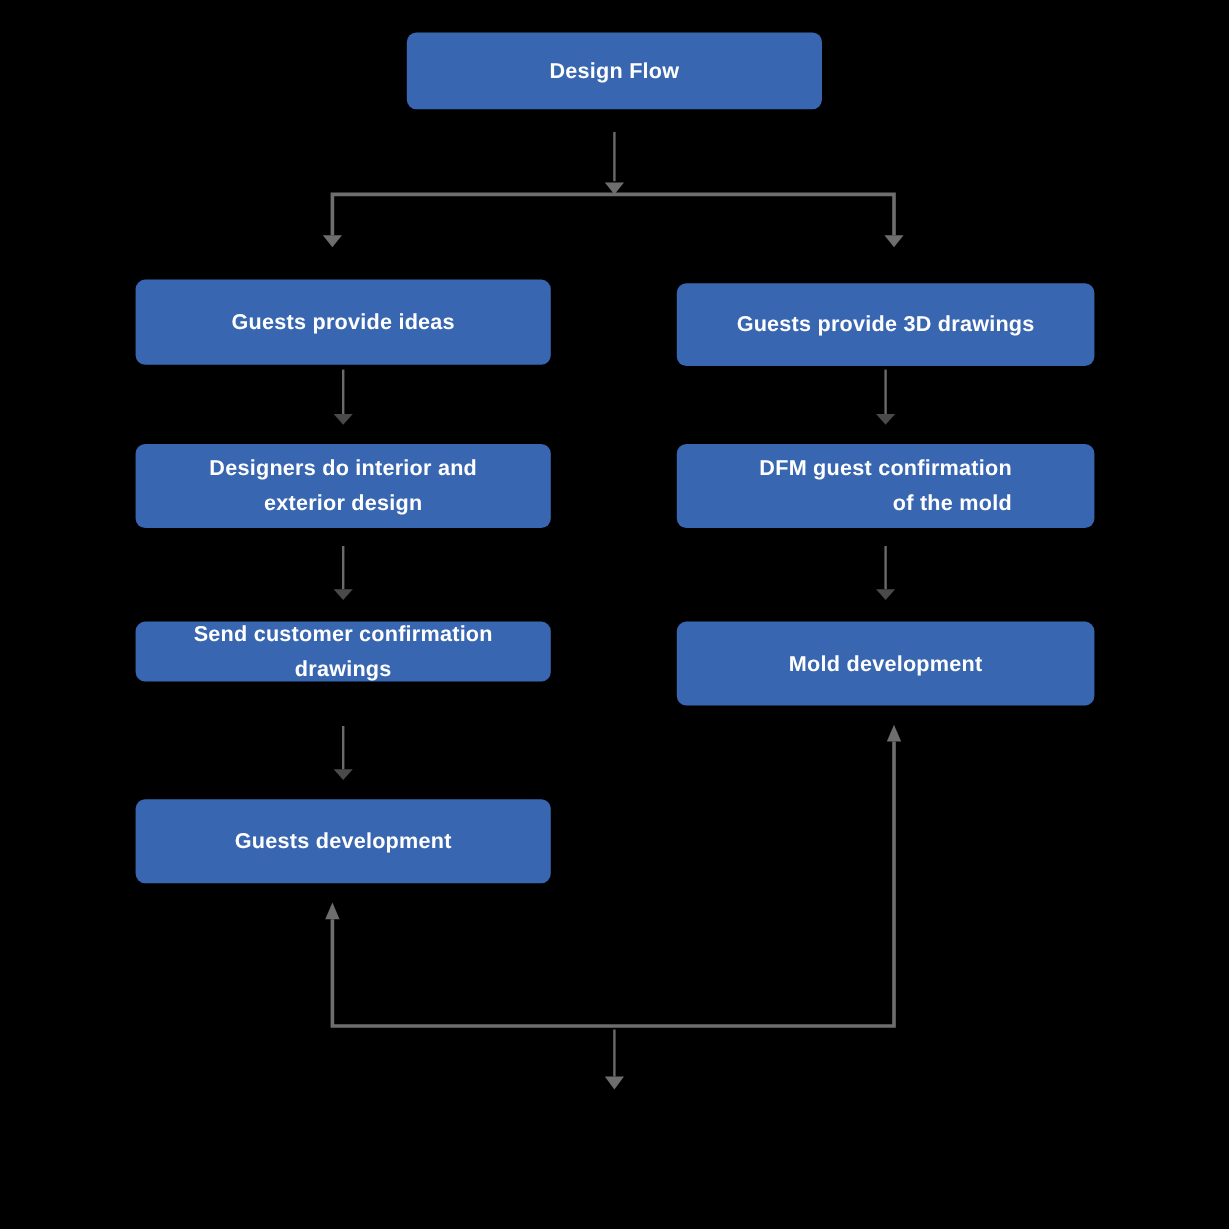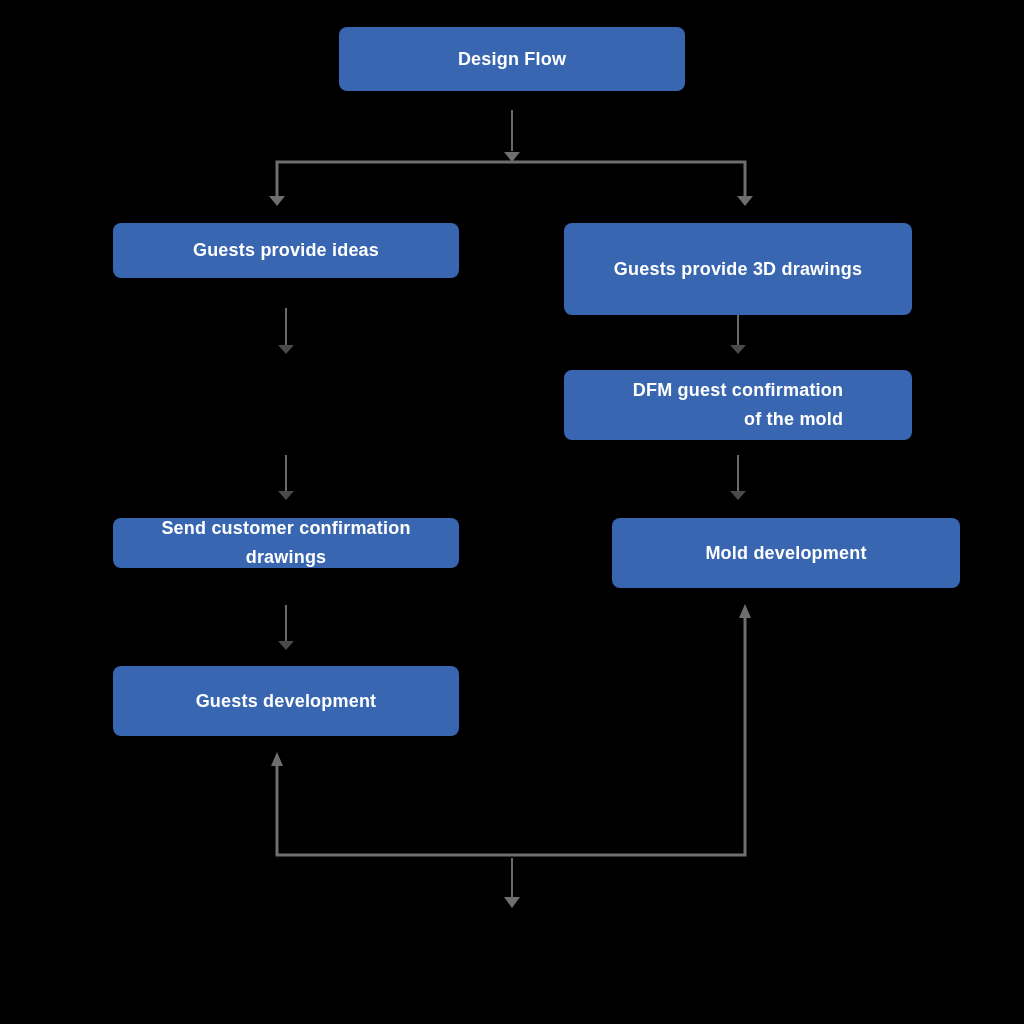--- a/index.html
+++ b/index.html
@@ -32,26 +32,26 @@
     display: flex;
     align-items: center;
     justify-content: center;
     text-align: center;
     white-space: pre-line;
     box-sizing: border-box;
     padding: 2px 12px;
   }
   
   .n-design-flow   { left: 339px; top: 27px;  width: 346px; height: 64px; }
-  .n-guests-ideas  { left: 113px; top: 223px; width: 346px; height: 55px; }
-  .n-guests-3d     { left: 564px; top: 223px; width: 348px; height: 92px; }
+  .n-guests-ideas  { left: 113px; top: 233px; width: 346px; height: 71px; }
+  .n-guests-3d     { left: 564px; top: 236px; width: 348px; height: 69px; }
   .n-designers     { left: 113px; top: 370px; width: 346px; height: 70px; }
   .n-dfm           { left: 564px; top: 370px; width: 348px; height: 70px; text-align: right; }
   .n-send-drawings { left: 113px; top: 518px; width: 346px; height: 50px; }
-  .n-mold-dev      { left: 564px; top: 518px; width: 348px; height: 70px; margin-left: 48px; }
+  .n-mold-dev      { left: 564px; top: 518px; width: 348px; height: 70px; }
   .n-product-dev   { left: 113px; top: 666px; width: 346px; height: 70px; }
   .n-test-pattern  { left: 339px; top: 926px; width: 346px; height: 68px; }
 
   .cline {
     stroke: #6e6e6e;
     stroke-width: 3;
     fill: none;
     stroke-linejoin: miter;
   }
   .cline-thin {
@@ -97,20 +97,22 @@
     <path class="cline-thin" d="M512,858 V897"></path>
     <polygon class="ahead" points="504,897 520,897 512,908"></polygon>
   </svg>
 
   <div class="node n-design-flow">Design Flow</div>
 
   <div class="node n-guests-ideas">Guests provide ideas</div>
 
   <div class="node n-guests-3d">Guests provide 3D drawings</div>
 
+  <div class="node n-designers">Designers do interior and
+exterior design</div>
 
   <div class="node n-dfm">DFM guest confirmation
 of the mold</div>
 
   <div class="node n-send-drawings">Send customer confirmation
 drawings</div>
 
   <div class="node n-mold-dev">Mold development</div>
 
   <div class="node n-product-dev">Guests development</div>

